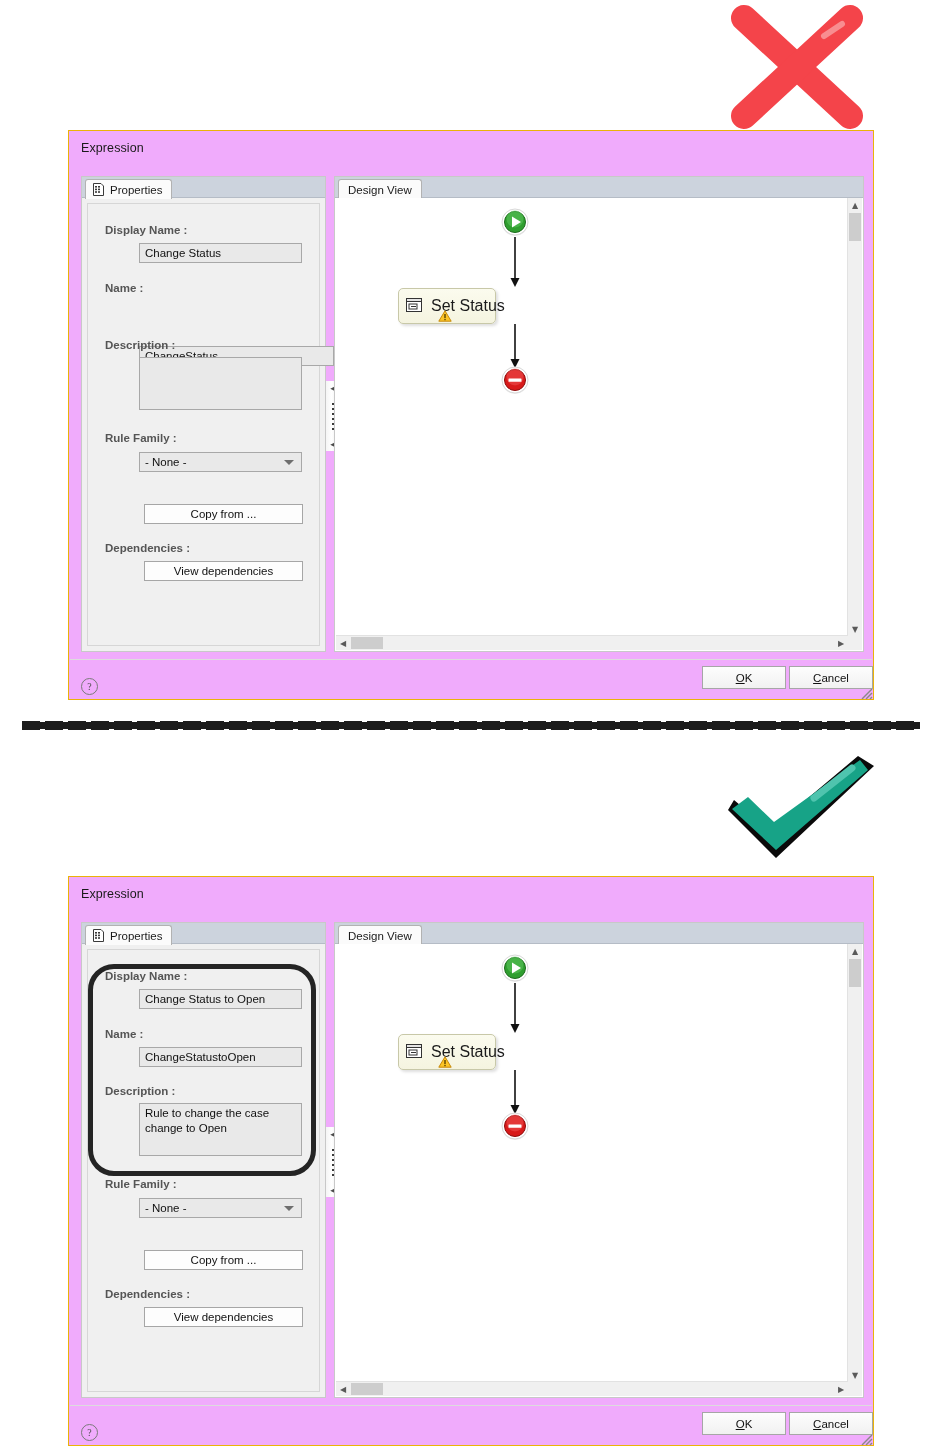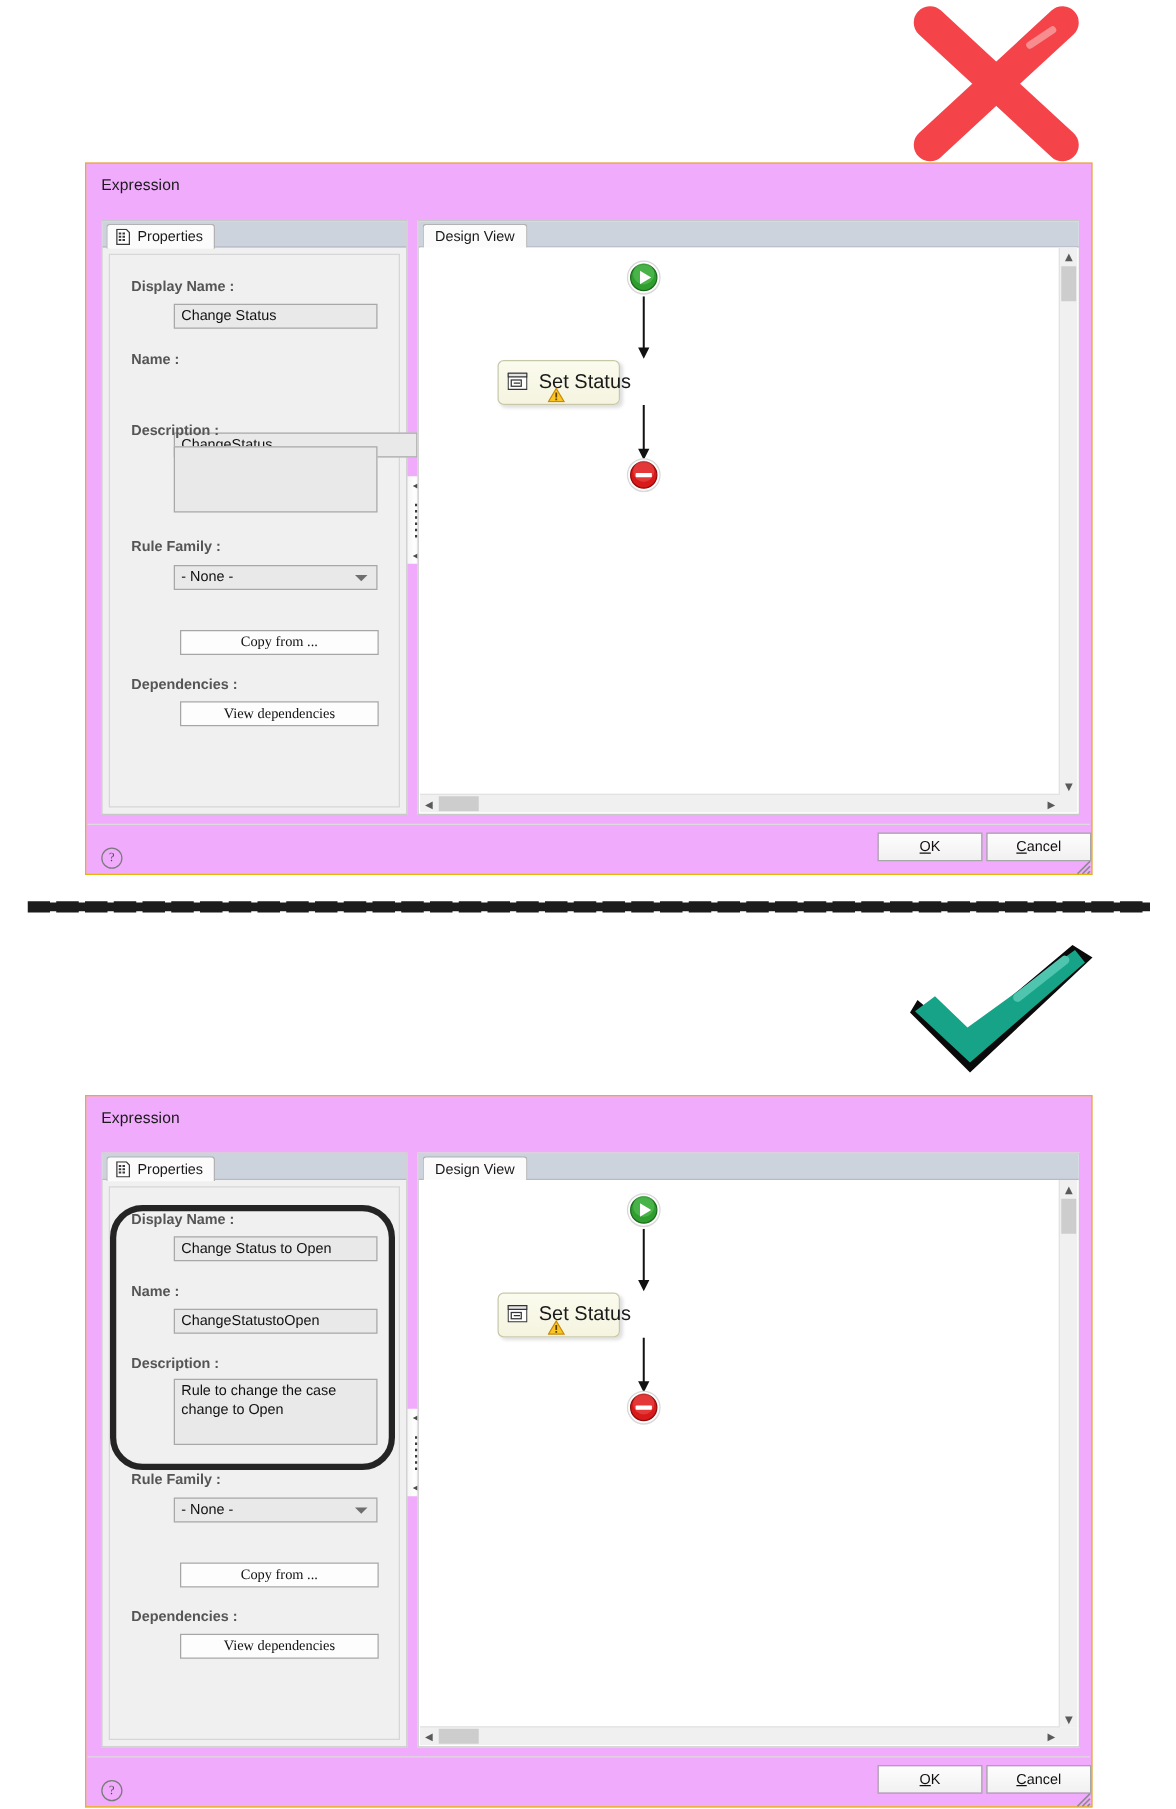--- a/index.html
+++ b/index.html
@@ -142,21 +142,20 @@
     position: absolute;
     background: #fdfdfd;
     border: 1px solid #a6a6a6;
     box-sizing: border-box;
     font-size: 11.5px;
     color: #101010;
     display: flex;
     align-items: center;
     justify-content: center;
     cursor: default;
-    font-family: Liberation Serif, serif;
   }
 
   
   .splitter {
     position: absolute;
     width: 13px;
     background: linear-gradient(to right,#f5f5f5,#ffffff 45%,#e4e4e4);
     display: flex;
     flex-direction: column;
     align-items: center;

